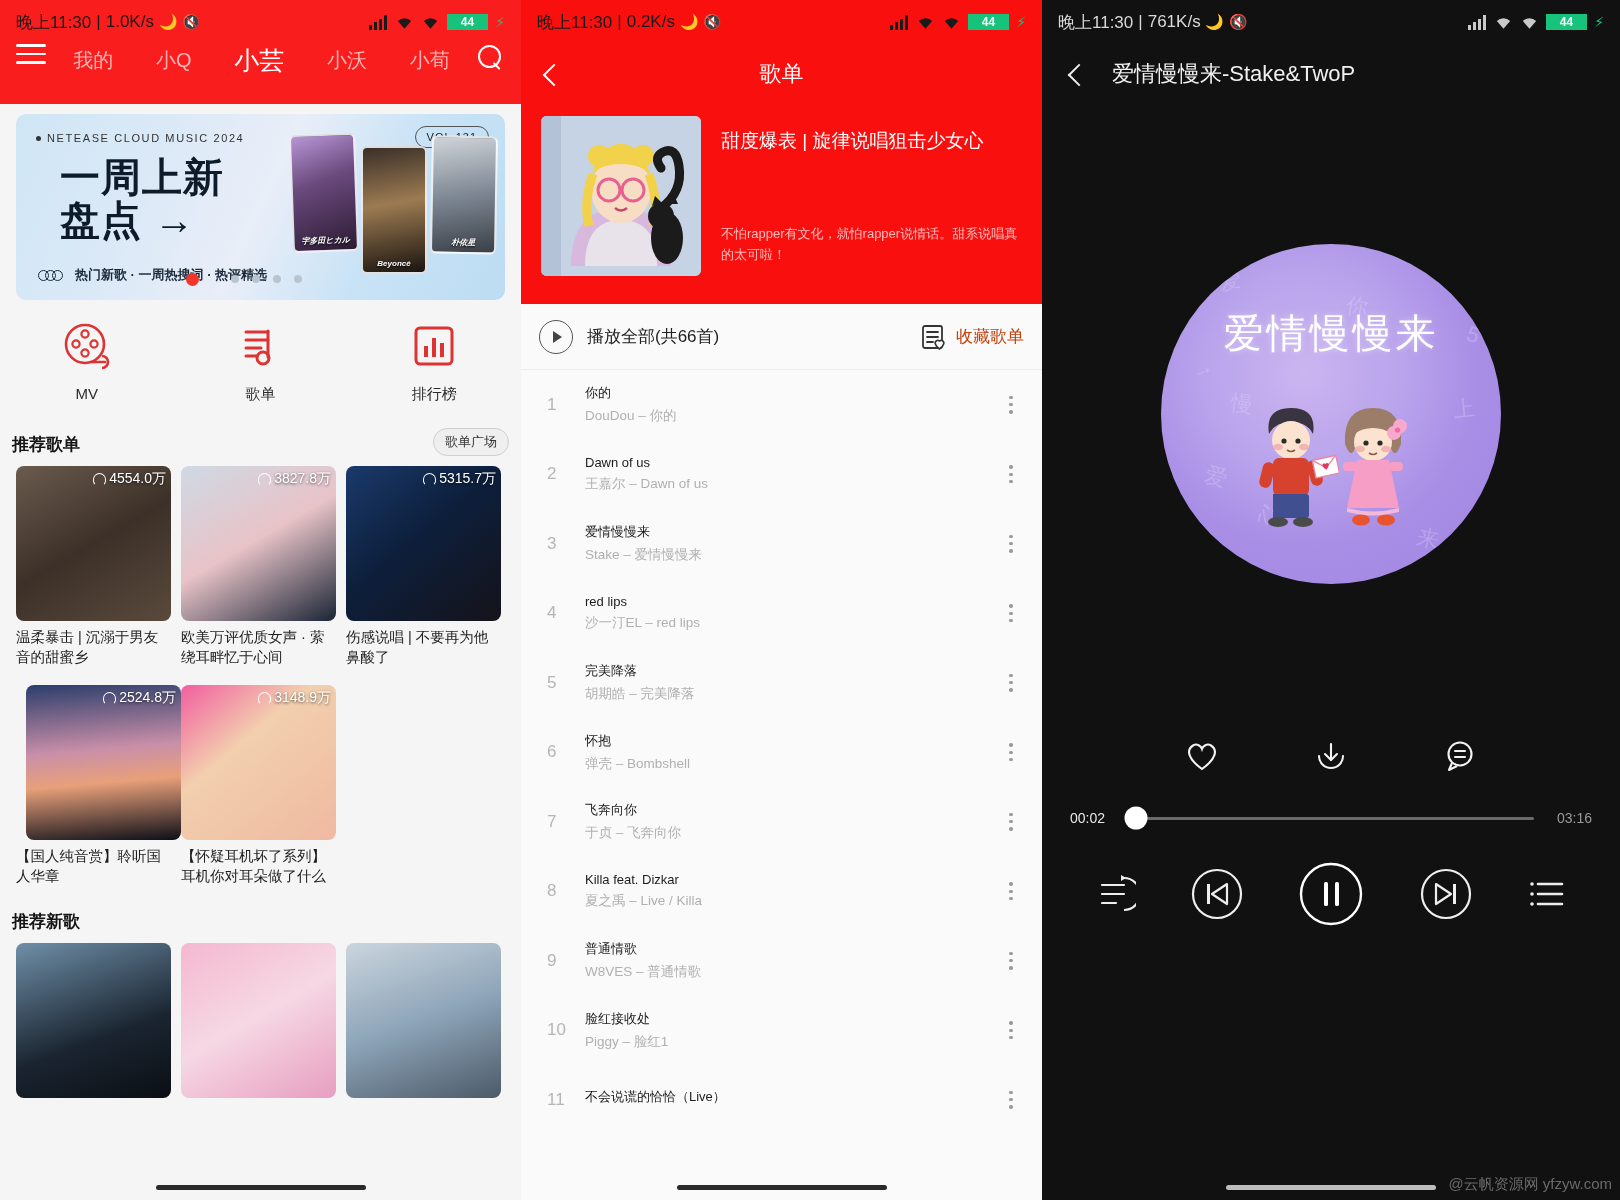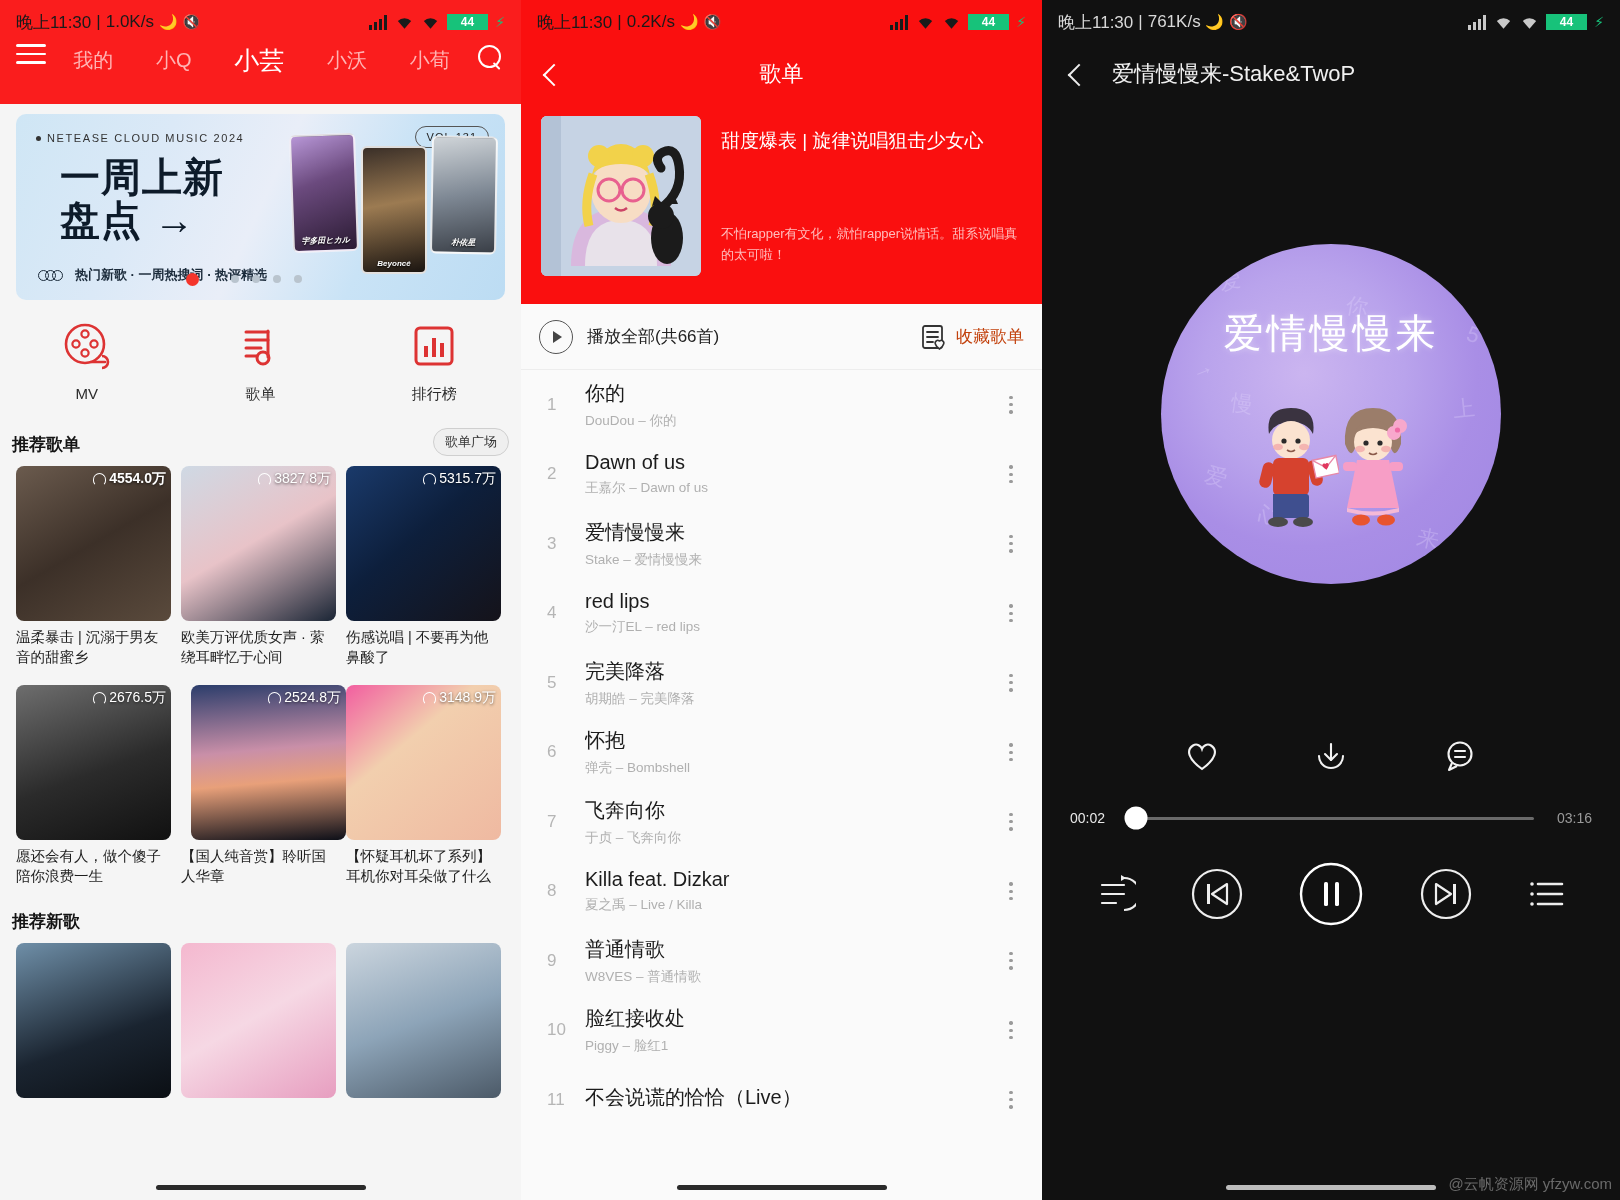--- a/index.html
+++ b/index.html
@@ -89,21 +89,21 @@
   .p2-bar { background:#fafafa; height:66px; display:flex; align-items:center; padding:0 18px; border-bottom:1px solid #ededed;}
   .playall { display:flex; align-items:center; gap:14px; }
   .playcirc { width:34px;height:34px;border:1.6px solid #555;border-radius:50%; position:relative;}
   .playcirc::after{content:"";position:absolute;top:10px;left:13px;border-left:9px solid #444;border-top:6px solid transparent;border-bottom:6px solid transparent;}
   .playall .txt { font-size:17px; color:#222; }
   .fav { margin-left:auto; display:flex; align-items:center; gap:8px; font-size:17px; color:#c2410c;}
   .songlist { background:#fafafa; }
   .song { display:flex; align-items:center; height:69.5px; padding:0 18px; }
   .snum { width:46px; font-size:17px; color:#b5b5b5; text-align:left; padding-left:8px;}
   .smeta { flex:1; min-width:0;}
-  .sname { font-size:20px; color:#1c1c1c; white-space:nowrap; overflow:hidden; text-overflow:ellipsis;}
+  .sname { font-size:13px; color:#1c1c1c; white-space:nowrap; overflow:hidden; text-overflow:ellipsis;}
   .sart { font-size:13.5px; color:#b0b0b0; margin-top:5px; white-space:nowrap; overflow:hidden; text-overflow:ellipsis;}
   .sdots { width:26px; display:flex; flex-direction:column; align-items:center; gap:4px; cursor:pointer;}
   .sdots i { width:3.4px;height:3.4px;border-radius:50%;background:#9a9a9a;display:block;}
 
   
   .panel3 { width:578px; height:1200px; background:#111; position:relative; overflow:hidden; }
   .p3-nav { height:60px; display:flex; align-items:center; padding:0 22px; gap:22px;}
   .p3-back { width:26px;height:26px; position:relative;}
   .p3-back::before{content:"";position:absolute;width:14px;height:14px;border-left:2.6px solid #eee;border-bottom:2.6px solid #eee;transform:rotate(45deg);top:6px;left:7px;}
   .p3-title { font-size:22px; color:#f0f0f0; }
@@ -256,21 +256,21 @@
       <div class="sect">
         <h3>推荐歌单</h3>
         <span class="pill">歌单广场</span>
       </div>
 
       <div class="grid">
         <div class="card">
           <div class="thumb t1">
             <span class="plays">
                 <i class="hp"></i>
-                <b style="font-weight:700">4554.0万</b>
+                <b style="font-weight:400">4554.0万</b>
               </span>
           </div>
           <div class="ctitle">温柔暴击 | 沉溺于男友音的甜蜜乡</div>
         </div>
         <div class="card">
           <div class="thumb t2">
             <span class="plays">
                 <i class="hp"></i>
                 <b style="font-weight:400">3827.8万</b>
               </span>
@@ -282,29 +282,20 @@
             <span class="plays">
                 <i class="hp"></i>
                 <b style="font-weight:400">5315.7万</b>
               </span>
           </div>
           <div class="ctitle">伤感说唱 | 不要再为他鼻酸了</div>
         </div>
       </div>
 
       <div class="grid" style="margin-top:18px">
-        <div class="card">
-          <div class="thumb t4">
-            <span class="plays">
-                <i class="hp"></i>
-                <b style="font-weight:400">2676.5万</b>
-              </span>
-          </div>
-          <div class="ctitle">愿还会有人，做个傻子陪你浪费一生</div>
-        </div>
         <div class="card">
           <div class="thumb t5">
             <span class="plays">
                 <i class="hp"></i>
                 <b style="font-weight:400">2524.8万</b>
               </span>
           </div>
           <div class="ctitle">【国人纯音赏】聆听国人华章</div>
         </div>
         <div class="card">

